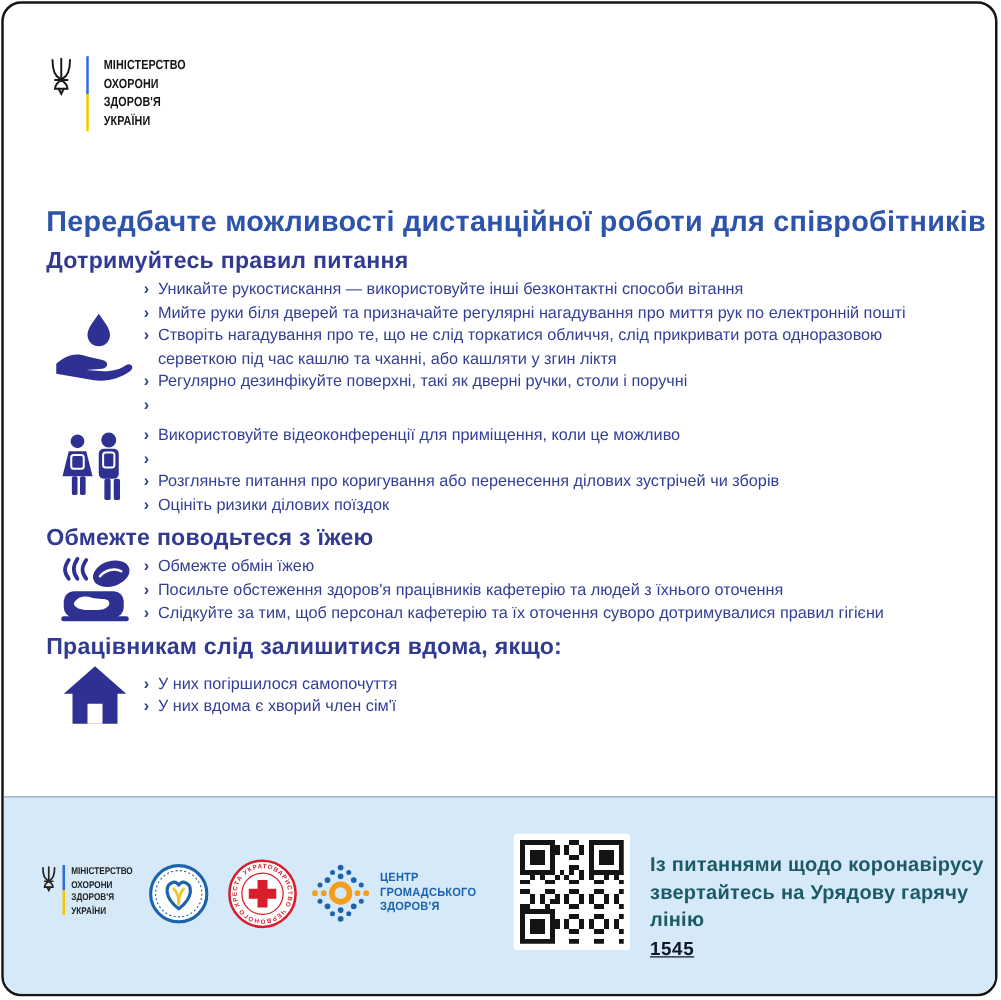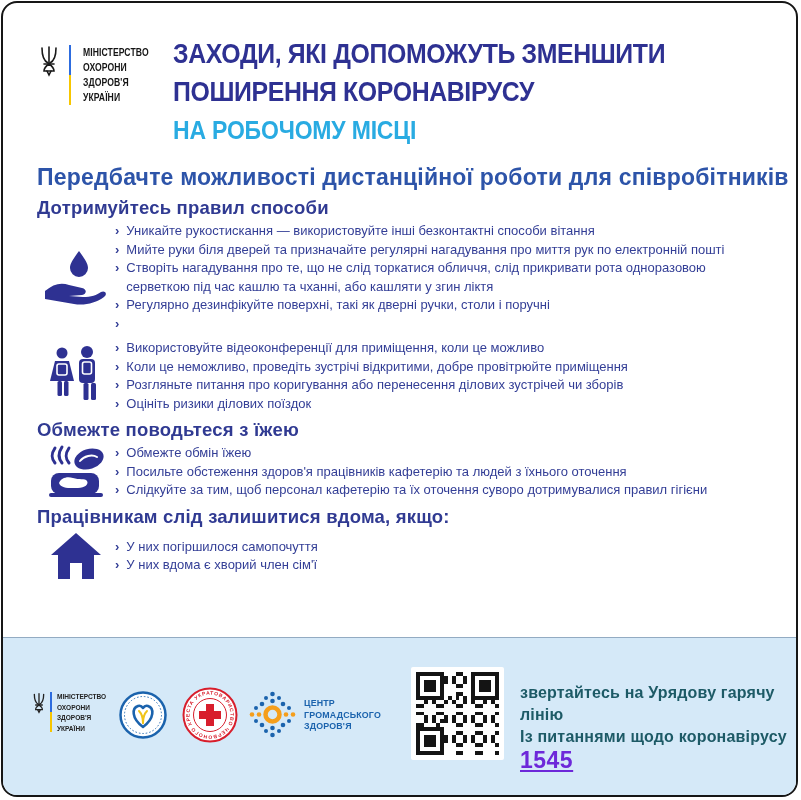--- a/index.html
+++ b/index.html
@@ -41,21 +41,21 @@
               transform:scaleX(.84);transform-origin:0 0;white-space:nowrap;}
   .f-heart{position:absolute;left:116px;top:53px;}
   .f-cross{position:absolute;left:179px;top:49px;}
   .f-dots{position:absolute;left:246px;top:53px;}
   .f-cgz{position:absolute;left:301px;top:59px;font-size:9.5px;line-height:11.5px;font-weight:bold;
          color:#1b63ad;letter-spacing:0.2px;transform:scaleX(.93);transform-origin:0 0;white-space:nowrap;}
   .f-qr{position:absolute;left:408px;top:29px;width:93px;height:93px;background:#fff;border-radius:2px;
         display:flex;align-items:center;justify-content:center;}
   .f-hot{position:absolute;left:517px;top:44px;}
   .hot-line{font-size:16px;line-height:22px;font-weight:bold;color:#1d5a66;letter-spacing:0.2px;}
-  .hot-num{font-size:23px;line-height:24px;font-weight:bold;color:#6d28d9;letter-spacing:0.5px;text-decoration:underline;}
+  .hot-num{font-size:15px;line-height:24px;font-weight:bold;color:#0f172a;letter-spacing:0.5px;text-decoration:underline;}
 </style>
 </head>
 <body>
 
 <div class="card">
 
   <div class="hdr">
     <div class="molog">
       <span>
         <svg width="24" height="32" viewBox="0 0 24 32" fill="none" stroke="#1a1a1a" stroke-width="1.6" stroke-linecap="round">
@@ -68,32 +68,27 @@
         </svg>
       </span>
       <span class="flagbar"></span>
       <span class="molog-text">
         <div>МІНІСТЕРСТВО</div>
         <div>ОХОРОНИ</div>
         <div>ЗДОРОВ'Я</div>
         <div>УКРАЇНИ</div>
       </span>
     </div>
-    <div class="title">
-      <div class="t1">ЗАХОДИ, ЯКІ ДОПОМОЖУТЬ ЗМЕНШИТИ</div>
-      <div class="t1">ПОШИРЕННЯ КОРОНАВІРУСУ</div>
-      <div class="t2">НА РОБОЧОМУ МІСЦІ</div>
-    </div>
   </div>
 
   <div class="intro">Передбачте можливості дистанційної роботи для співробітників</div>
 
   <div class="sections">
   <section class="section">
-    <h2 class="sec-heading">Дотримуйтесь правил способи</h2>
+    <h2 class="sec-heading">Дотримуйтесь правил питання</h2>
     <div class="sec-row">
       <div class="sec-icon">
     <svg width="66" height="58" viewBox="0 0 66 58">
       <path fill="#2e3192" d="M36 2c-5 7-9 12-9 17a9 9 0 0 0 18 0c0-5-4-10-9-17z"></path>
       <path fill="#2e3192" d="M2 42c8-7 16-9 24-6l13 3c5 1 5 6 0 7l-13 1 14 1c8 0 14-2 18-5 4-2 7 2 3 5-8 6-20 9-30 7L2 50z"></path>
     </svg>
   </div>
       <div class="bullets">
             <div class="bullet">
               <span class="chev">›</span>
@@ -134,21 +129,20 @@
       <rect x="35.5" y="17" width="9" height="12" rx="2" fill="none" stroke="#fff" stroke-width="1.6"></rect>
     </svg>
   </div>
       <div class="bullets">
             <div class="bullet">
               <span class="chev">›</span>
               <span class="btext">Використовуйте відеоконференції для приміщення, коли це можливо</span>
             </div>
             <div class="bullet">
               <span class="chev">›</span>
-              <span class="btext">Коли це неможливо, проведіть зустрічі відкритими, добре провітрюйте приміщення</span>
             </div>
             <div class="bullet">
               <span class="chev">›</span>
               <span class="btext">Розгляньте питання про коригування або перенесення ділових зустрічей чи зборів</span>
             </div>
             <div class="bullet">
               <span class="chev">›</span>
               <span class="btext">Оцініть ризики ділових поїздок</span>
             </div>
           </div>
@@ -485,18 +479,18 @@
           <rect x="6" y="20" width="1" height="1"></rect>
           <rect x="10" y="20" width="1" height="1"></rect>
           <rect x="11" y="20" width="1" height="1"></rect>
           <rect x="15" y="20" width="1" height="1"></rect>
           <rect x="16" y="20" width="1" height="1"></rect>
           <rect x="20" y="20" width="1" height="1"></rect>
         </svg>
     </div>
 
     <div class="f-hot">
+      <div class="hot-line">Із питаннями щодо коронавірусу</div>
       <div class="hot-line">звертайтесь на Урядову гарячу лінію</div>
-      <div class="hot-line">Із питаннями щодо коронавірусу</div>
       <div class="hot-num">1545</div>
     </div>
   </div>
 </div>
 
 </body></html>

